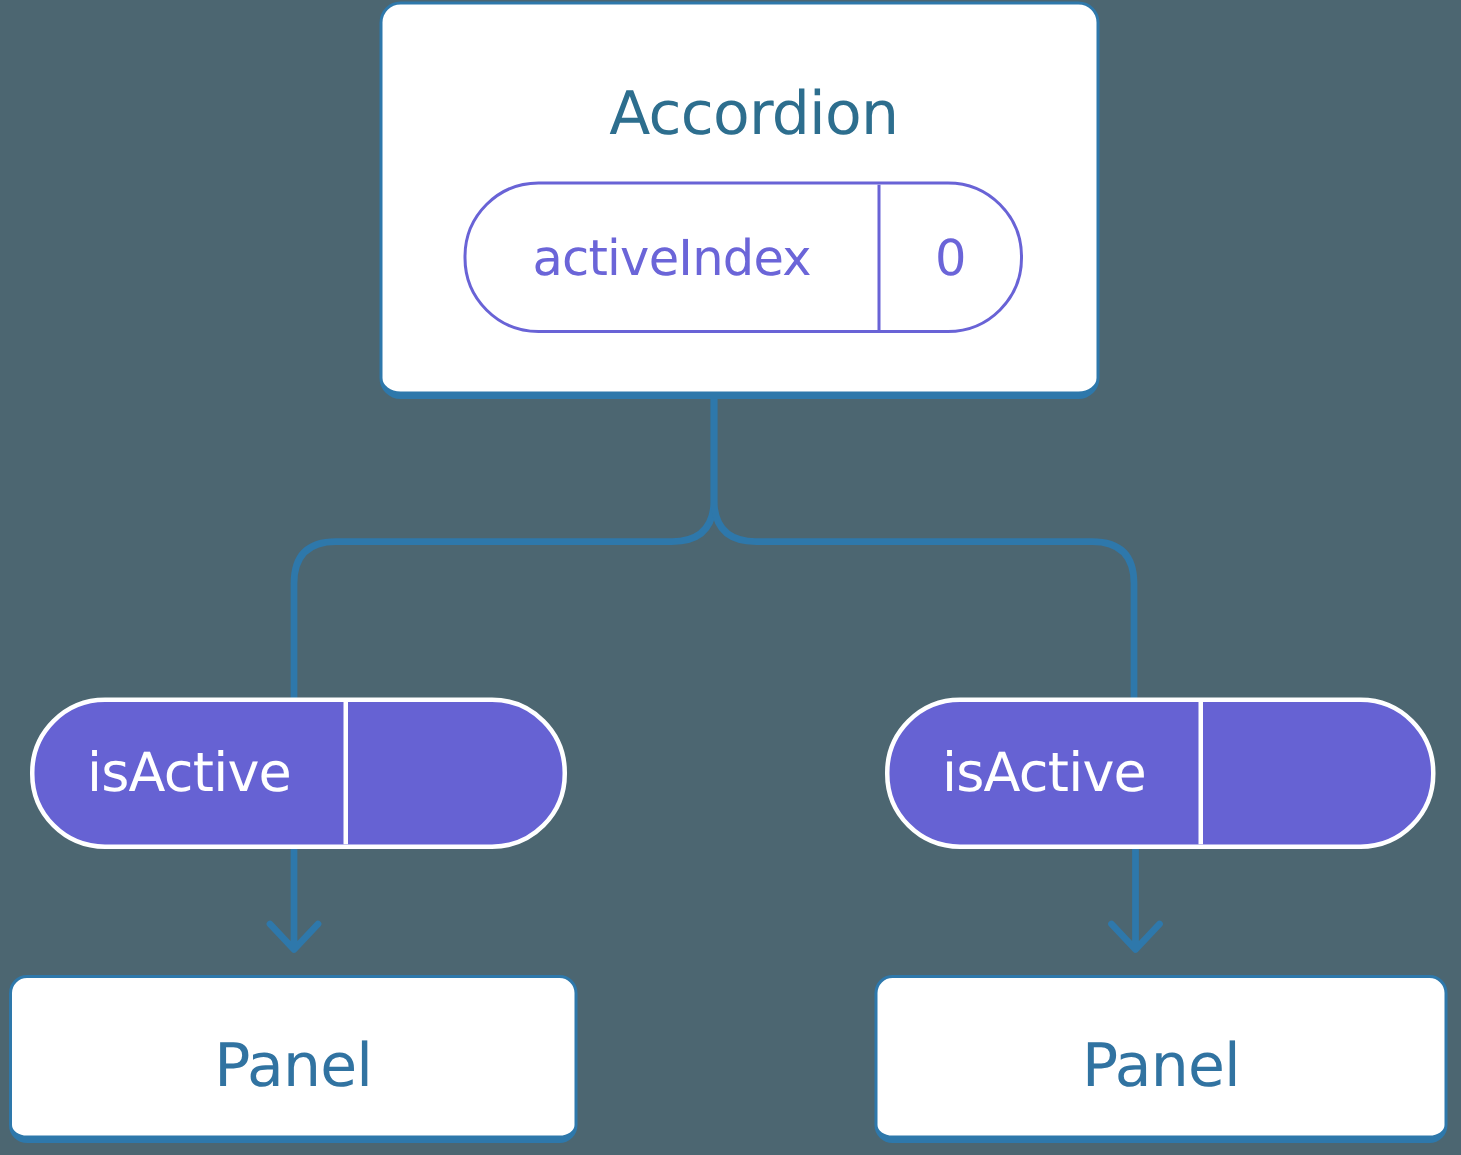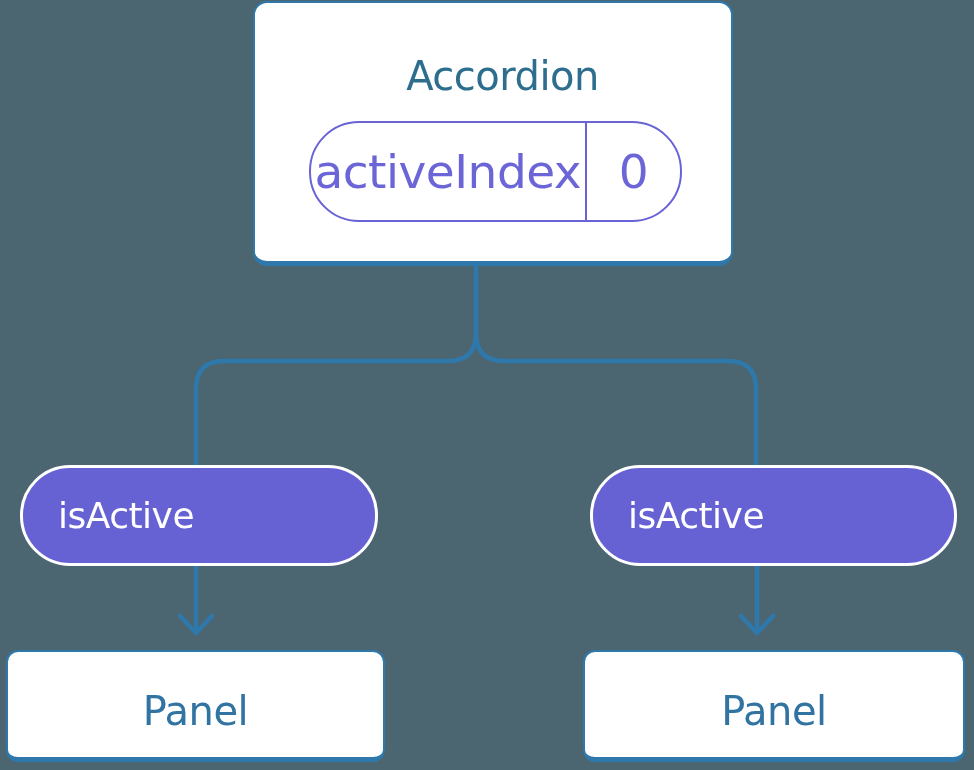--- a/index.html
+++ b/index.html
@@ -49,39 +49,38 @@
     align-items: center;
     justify-content: center;
     white-space: nowrap;
   }
   .prop-pill {
     position: absolute;
     left: 54px; top: 118px;
     width: 373px; height: 101px;
     border: 2.5px solid var(--prop-pill-border, #6963D6);
     color: var(--prop-pill-text, #6B65D8);
-    font-size: 47px;
+    font-size: 33px;
     letter-spacing: -0.5px;
   }
   .prop-pill .pill-seg-name { flex: 1; }
   .prop-pill .pill-divider {
     width: 2.5px;
     background: var(--prop-pill-border, #6963D6);
   }
   .prop-pill .pill-seg-value { width: 93px; }
   .state-pill {
     position: absolute;
     top: 465px;
     height: 101px;
     background: var(--state-pill-fill, #6662D3);
     border: 3px solid var(--state-pill-border, #FFFFFF);
     color: var(--state-pill-text, #FFFFFF);
     font-size: 36px;
     letter-spacing: -0.5px;
-    align-items: center;
   }
   .state-pill .pill-seg-name { width: 206px; }
   .state-pill .pill-divider {
     width: 3px;
     background: var(--state-pill-border, #FFFFFF);
   }
   .state-pill .pill-seg-value { flex: 1; }
   .state-pill-left  { left: 20px;  width: 358px; }
   .state-pill-right { left: 590px; width: 367px; }
   .panel-card {

